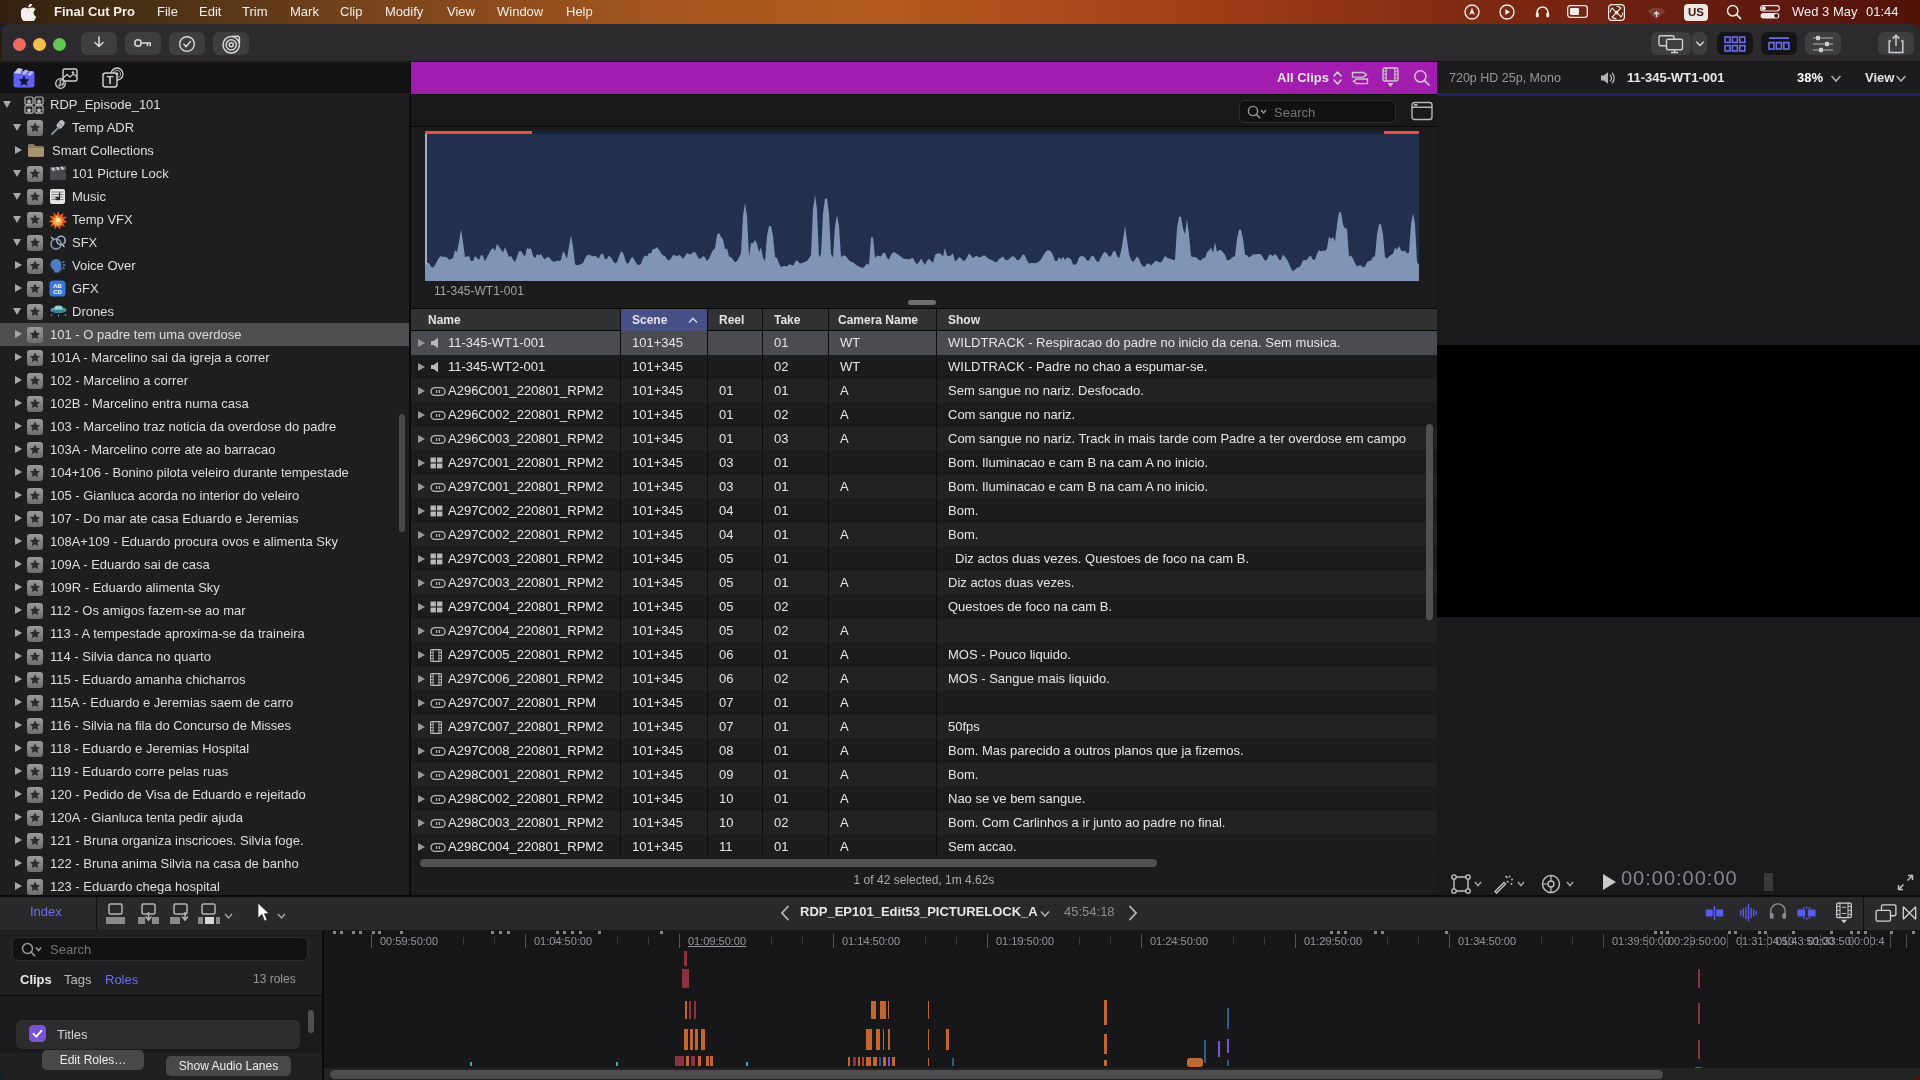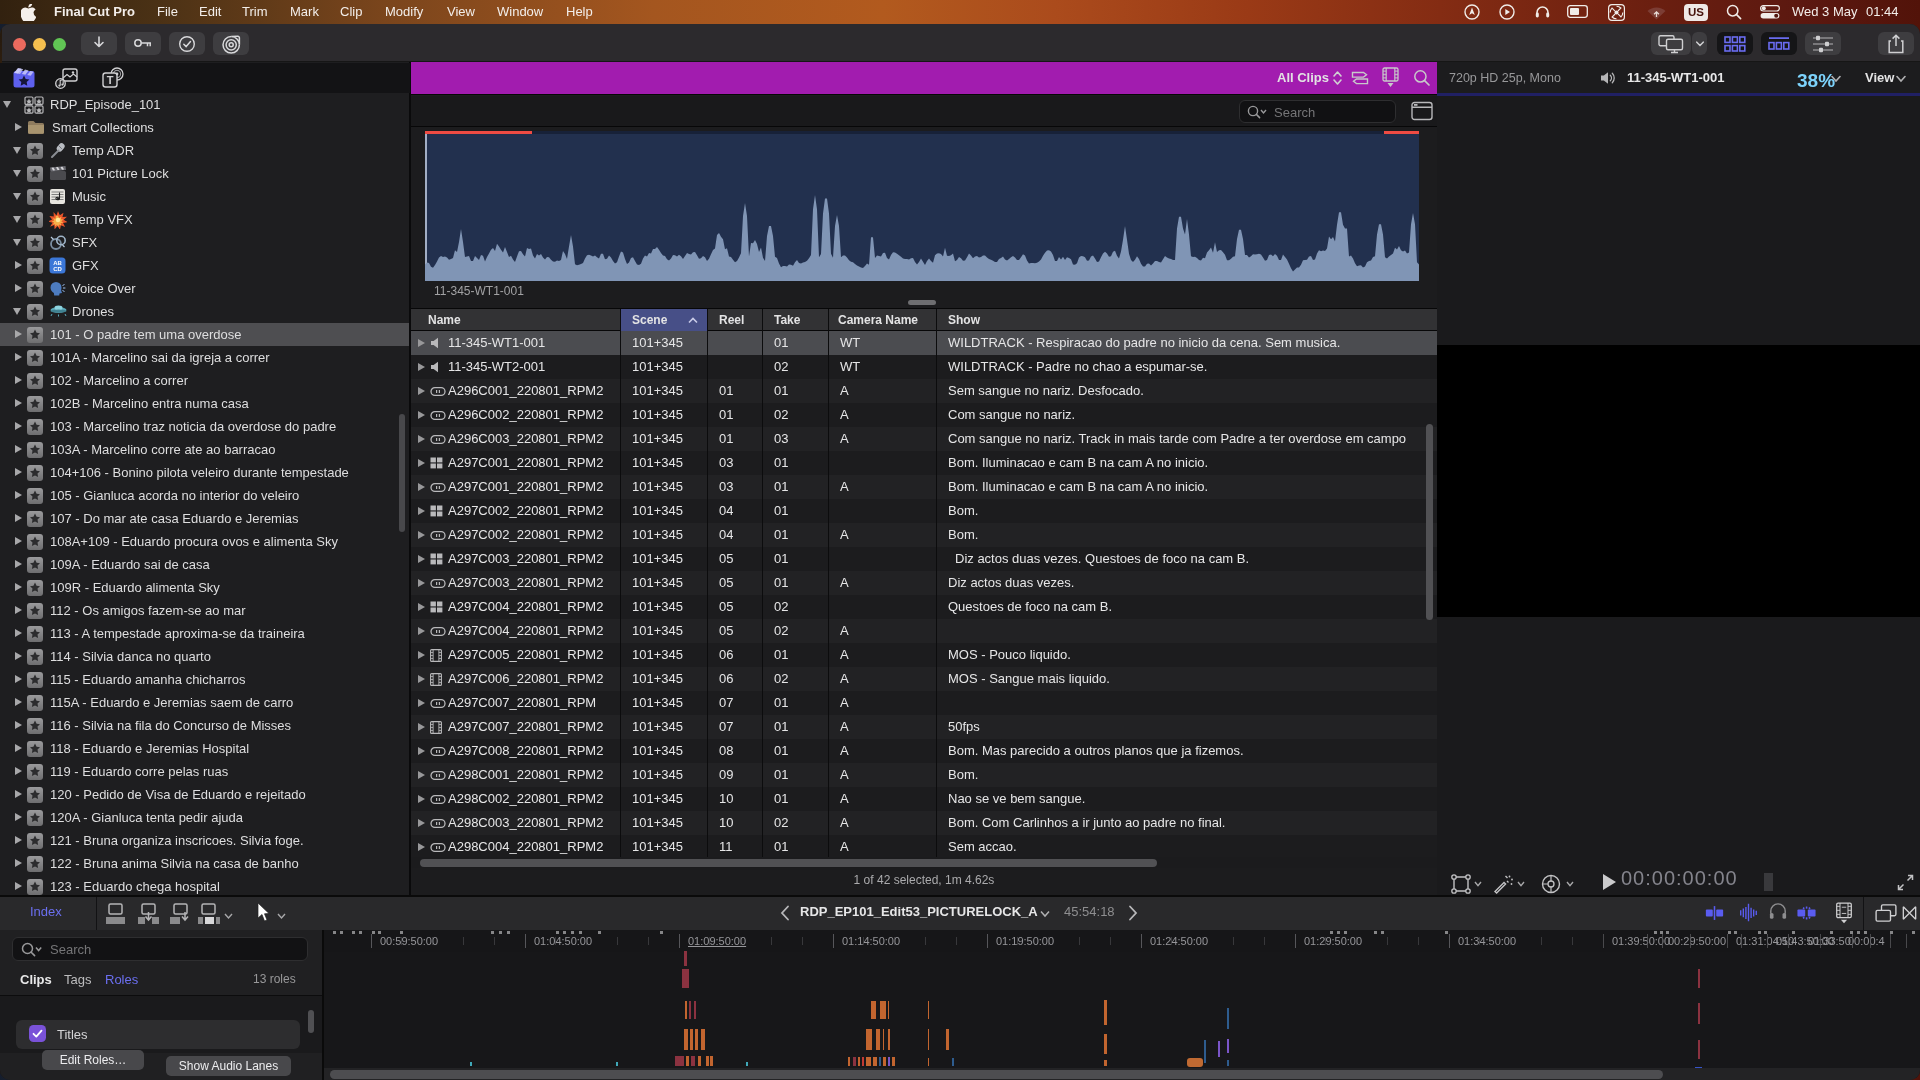--- a/index.html
+++ b/index.html
@@ -231,42 +231,42 @@
           <g fill="#b8b8ba">
             <path d="M5 2.6 l.9 1.8 2 .3 -1.45 1.4 .35 2 -1.8-.95 -1.8.95 .35-2 -1.45-1.4 2-.3Z"></path>
             <path d="M15 2.6 l.9 1.8 2 .3 -1.45 1.4 .35 2 -1.8-.95 -1.8.95 .35-2 -1.45-1.4 2-.3Z"></path>
             <path d="M5 11.4 l.9 1.8 2 .3 -1.45 1.4 .35 2 -1.8-.95 -1.8.95 .35-2 -1.45-1.4 2-.3Z"></path>
             <path d="M15 11.4 l.9 1.8 2 .3 -1.45 1.4 .35 2 -1.8-.95 -1.8.95 .35-2 -1.45-1.4 2-.3Z"></path>
           </g>
         </svg>
 <div class="slab">RDP_Episode_101</div>
 </div>
 <div class="srow">
-<div class="tri r"></div>
-<svg style="position:absolute;left:27px;top:4px" width="18" height="15" viewBox="0 0 18 15">
-          <path d="M1 2.5 a1.5 1.5 0 0 1 1.5-1.5 h4 l2 2 h7 a1.5 1.5 0 0 1 1.5 1.5 v8 a1.5 1.5 0 0 1-1.5 1.5 h-13 a1.5 1.5 0 0 1-1.5-1.5 Z" fill="#8e7b5e"></path>
-          <path d="M1 5 h16 v7 a1.5 1.5 0 0 1-1.5 1.5 h-13 a1.5 1.5 0 0 1-1.5-1.5Z" fill="#a8946f"></path>
-        </svg>
-<div class="slab" style="left:52px">Smart Collections</div>
-</div>
-<div class="srow">
 <div class="tri d"></div>
 <div class="starbox">
           <svg width="14" height="14" viewBox="0 0 14 14">
             <path d="M7 1.6 l1.55 3.1 3.45.5 -2.5 2.4 .6 3.4 -3.1-1.6 -3.1 1.6 .6-3.4 -2.5-2.4 3.45-.5Z" fill="#2c2c2e"></path>
           </svg>
         </div>
 <div class="semoji">
           <svg width="17" height="17" viewBox="0 0 17 17">
             <rect x="9" y="1" width="6" height="9" rx="3" transform="rotate(40 12 5)" fill="#b9bcc2"></rect>
             <path d="M9.5 8.5 L3 15" stroke="#8a8d93" stroke-width="2" stroke-linecap="round"></path>
             <path d="M9.2 3.2 l3.6 3.6" stroke="#70737a" stroke-width="1"></path>
           </svg>
         </div>
 <div class="slab2">Temp ADR</div>
+</div>
+<div class="srow">
+<div class="tri r"></div>
+<svg style="position:absolute;left:27px;top:4px" width="18" height="15" viewBox="0 0 18 15">
+          <path d="M1 2.5 a1.5 1.5 0 0 1 1.5-1.5 h4 l2 2 h7 a1.5 1.5 0 0 1 1.5 1.5 v8 a1.5 1.5 0 0 1-1.5 1.5 h-13 a1.5 1.5 0 0 1-1.5-1.5 Z" fill="#8e7b5e"></path>
+          <path d="M1 5 h16 v7 a1.5 1.5 0 0 1-1.5 1.5 h-13 a1.5 1.5 0 0 1-1.5-1.5Z" fill="#a8946f"></path>
+        </svg>
+<div class="slab" style="left:52px">Smart Collections</div>
 </div>
 <div class="srow">
 <div class="tri d"></div>
 <div class="starbox">
           <svg width="14" height="14" viewBox="0 0 14 14">
             <path d="M7 1.6 l1.55 3.1 3.45.5 -2.5 2.4 .6 3.4 -3.1-1.6 -3.1 1.6 .6-3.4 -2.5-2.4 3.45-.5Z" fill="#2c2c2e"></path>
           </svg>
         </div>
 <div class="semoji">
           <svg width="18" height="16" viewBox="0 0 18 16">
@@ -336,43 +336,43 @@
 </div>
 <div class="srow">
 <div class="tri r"></div>
 <div class="starbox">
           <svg width="14" height="14" viewBox="0 0 14 14">
             <path d="M7 1.6 l1.55 3.1 3.45.5 -2.5 2.4 .6 3.4 -3.1-1.6 -3.1 1.6 .6-3.4 -2.5-2.4 3.45-.5Z" fill="#2c2c2e"></path>
           </svg>
         </div>
 <div class="semoji">
           <svg width="17" height="17" viewBox="0 0 17 17">
-            <rect x="0.5" y="0.5" width="16" height="16" rx="3.5" fill="#3b77d8"></rect>
-            <text x="8.5" y="7.5" font-size="6" font-weight="bold" fill="#fff" text-anchor="middle" font-family="Liberation Sans">AB</text>
-            <text x="8.5" y="14" font-size="6" font-weight="bold" fill="#fff" text-anchor="middle" font-family="Liberation Sans">CD</text>
-          </svg>
-        </div>
-<div class="slab2">GFX</div>
-</div>
-<div class="srow">
-<div class="tri r"></div>
-<div class="starbox">
-          <svg width="14" height="14" viewBox="0 0 14 14">
-            <path d="M7 1.6 l1.55 3.1 3.45.5 -2.5 2.4 .6 3.4 -3.1-1.6 -3.1 1.6 .6-3.4 -2.5-2.4 3.45-.5Z" fill="#2c2c2e"></path>
-          </svg>
-        </div>
-<div class="semoji">
-          <svg width="17" height="17" viewBox="0 0 17 17">
             <path d="M7 2 a5.5 5.5 0 0 1 5.5 5.5 c0 1.5-.6 2.4-.2 3.5 l.7 2 -2.5.5 -.3 2 h-5 l-.3-2.5 c-2-1-3.4-3-3.4-5.5 A5.5 5.5 0 0 1 7 2Z" fill="#4d7cc0"></path>
             <g stroke="#9ec1ee" stroke-width="1">
               <path d="M13.5 5.5 l2-1 M14 8 h2.4 M13.5 10.5 l2 1"></path>
             </g>
           </svg>
         </div>
 <div class="slab2">Voice Over</div>
+</div>
+<div class="srow">
+<div class="tri r"></div>
+<div class="starbox">
+          <svg width="14" height="14" viewBox="0 0 14 14">
+            <path d="M7 1.6 l1.55 3.1 3.45.5 -2.5 2.4 .6 3.4 -3.1-1.6 -3.1 1.6 .6-3.4 -2.5-2.4 3.45-.5Z" fill="#2c2c2e"></path>
+          </svg>
+        </div>
+<div class="semoji">
+          <svg width="17" height="17" viewBox="0 0 17 17">
+            <rect x="0.5" y="0.5" width="16" height="16" rx="3.5" fill="#3b77d8"></rect>
+            <text x="8.5" y="7.5" font-size="6" font-weight="bold" fill="#fff" text-anchor="middle" font-family="Liberation Sans">AB</text>
+            <text x="8.5" y="14" font-size="6" font-weight="bold" fill="#fff" text-anchor="middle" font-family="Liberation Sans">CD</text>
+          </svg>
+        </div>
+<div class="slab2">GFX</div>
 </div>
 <div class="srow">
 <div class="tri d"></div>
 <div class="starbox">
           <svg width="14" height="14" viewBox="0 0 14 14">
             <path d="M7 1.6 l1.55 3.1 3.45.5 -2.5 2.4 .6 3.4 -3.1-1.6 -3.1 1.6 .6-3.4 -2.5-2.4 3.45-.5Z" fill="#2c2c2e"></path>
           </svg>
         </div>
 <div class="semoji">
           <svg width="19" height="14" viewBox="0 0 19 14">
@@ -1143,21 +1143,21 @@
 <div class="abs" style="left:0;top:806px;width:1026px;height:27px;background:#1c1c1e;text-align:center;font-size:12px;color:#ababad;line-height:25px;">1 of 42 selected, 1m 4.62s</div>
 </div>
 <div id="viewer">
 <div class="abs" style="left:0;top:0;width:483px;height:33px;background:#1c1c1e;">
 <div class="abs" style="left:12px;top:9px;font-size:12.5px;color:#98989a;">720p HD 25p, Mono</div>
 <svg class="abs" style="left:163px;top:9px" width="17" height="14" viewBox="0 0 17 14">
           <path d="M1 4.6 h2.8 L8 1.2 V12.8 L3.8 9.4 H1Z" fill="#b5b5b7"></path>
           <path d="M10.3 4.2 a4 4 0 0 1 0 5.6 M12.3 2.2 a7 7 0 0 1 0 9.6" stroke="#b5b5b7" stroke-width="1.3" fill="none" stroke-linecap="round"></path>
         </svg>
 <div class="abs" style="left:190px;top:8px;font-size:13px;font-weight:bold;color:#e8e8e9;">11-345-WT1-001</div>
-<div class="abs" style="left:360px;top:8px;font-size:19px;font-weight:bold;color:#7dd3fc;">38%</div>
+<div class="abs" style="left:360px;top:8px;font-size:13px;font-weight:bold;color:#ffffff;">38%</div>
 <svg class="abs" style="left:394px;top:13px" width="10" height="8" viewBox="0 0 10 8">
           <path d="M1 1.5 L5 6 L9 1.5" stroke="#b0b0b2" stroke-width="1.6" fill="none" stroke-linecap="round"></path>
         </svg>
 <div class="abs" style="left:428px;top:8px;font-size:13px;font-weight:bold;color:#e4e4e5;">View</div>
 <svg class="abs" style="left:459px;top:13px" width="10" height="8" viewBox="0 0 10 8">
           <path d="M1 1.5 L5 6 L9 1.5" stroke="#b0b0b2" stroke-width="1.6" fill="none" stroke-linecap="round"></path>
         </svg>
 </div>
 <div class="abs" style="left:0;top:31px;width:483px;height:2.5px;background:#202064;"></div>
 <div class="abs" style="left:0;top:283px;width:483px;height:272px;background:#000;"></div>

